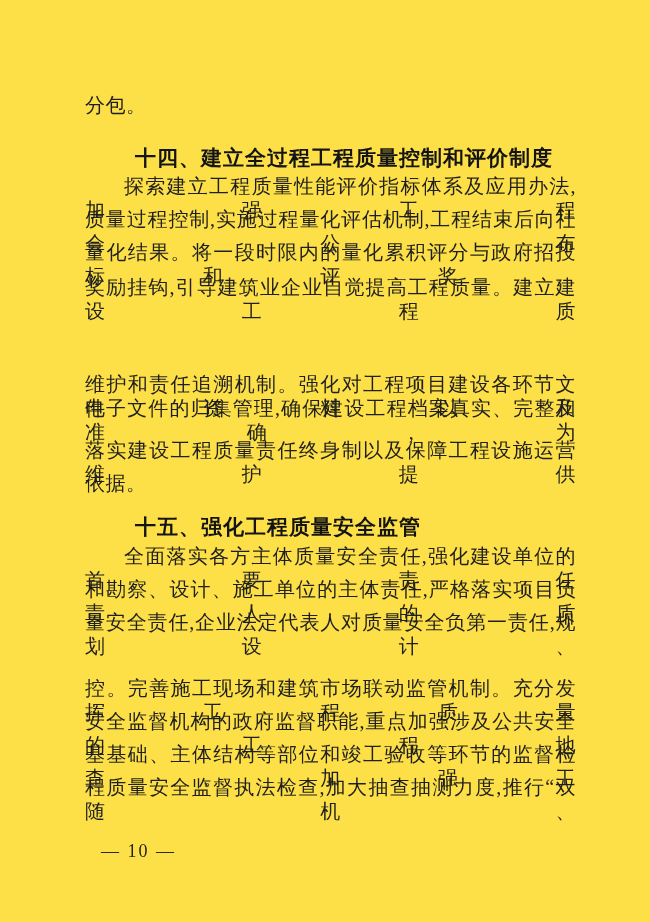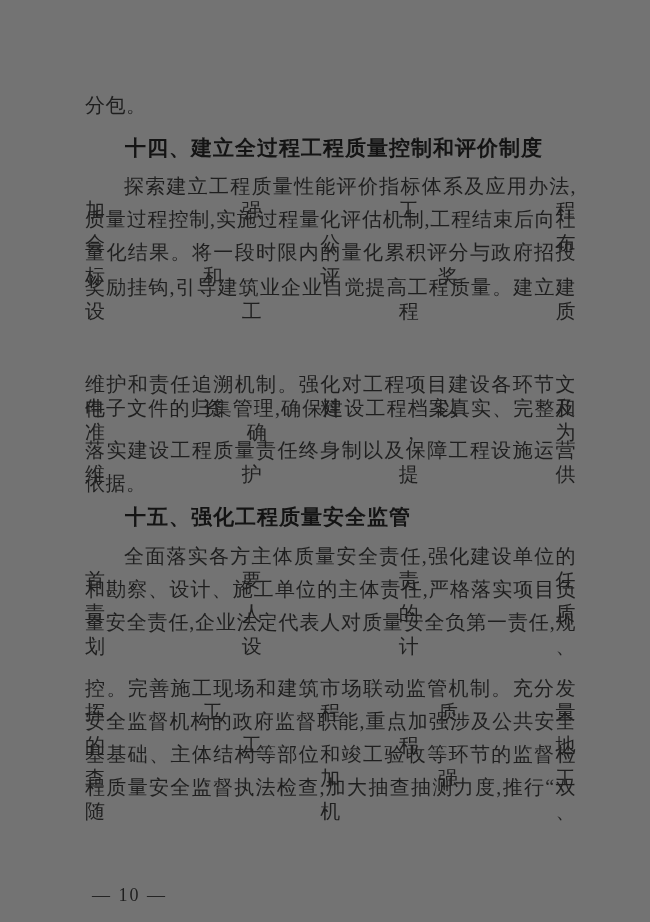--- a/index.html
+++ b/index.html
@@ -5,21 +5,21 @@
   html, body {
     margin: 0;
     padding: 0;
     background: #e9e9e9;
   }
   .page {
     position: relative;
     width: 650px;
     height: 922px;
     margin: 0 auto;
-    background: #737373;
+    background: #fde047;
     overflow: hidden;
     font-family: "Liberation Serif", serif;
     color: #1f1f1f;
   }
   .line {
     position: absolute;
     left: 85px;
     width: 491px;
     height: 24px;
     font-size: 20px;
@@ -33,38 +33,37 @@
     text-align: left;
     text-align-last: left;
   }
   .line.indent {
     text-indent: 39px;
   }
   .heading {
     position: absolute;
     left: 123px;
     width: 455px;
-    margin: 2px;
+    margin: 12px;
     font-family: "Liberation Sans", sans-serif;
     font-weight: bold;
     font-size: 21px;
     line-height: 26px;
     color: #141414;
     letter-spacing: 1px;
     white-space: nowrap;
   }
   .page-number {
     position: absolute;
-    left: 92px;
+    left: 101px;
     top: 840px;
     font-size: 18px;
     line-height: 22px;
     letter-spacing: 2px;
     color: #1f1f1f;
-    margin-top: 44px;
   }
 </style>
 </head>
 <body>
 
 <div class="page">
 
   <div class="line no-just" style="top:93px">分包。</div>
 
   <h2 class="heading" style="top:133px">十四、建立全过程工程质量控制和评价制度</h2>

